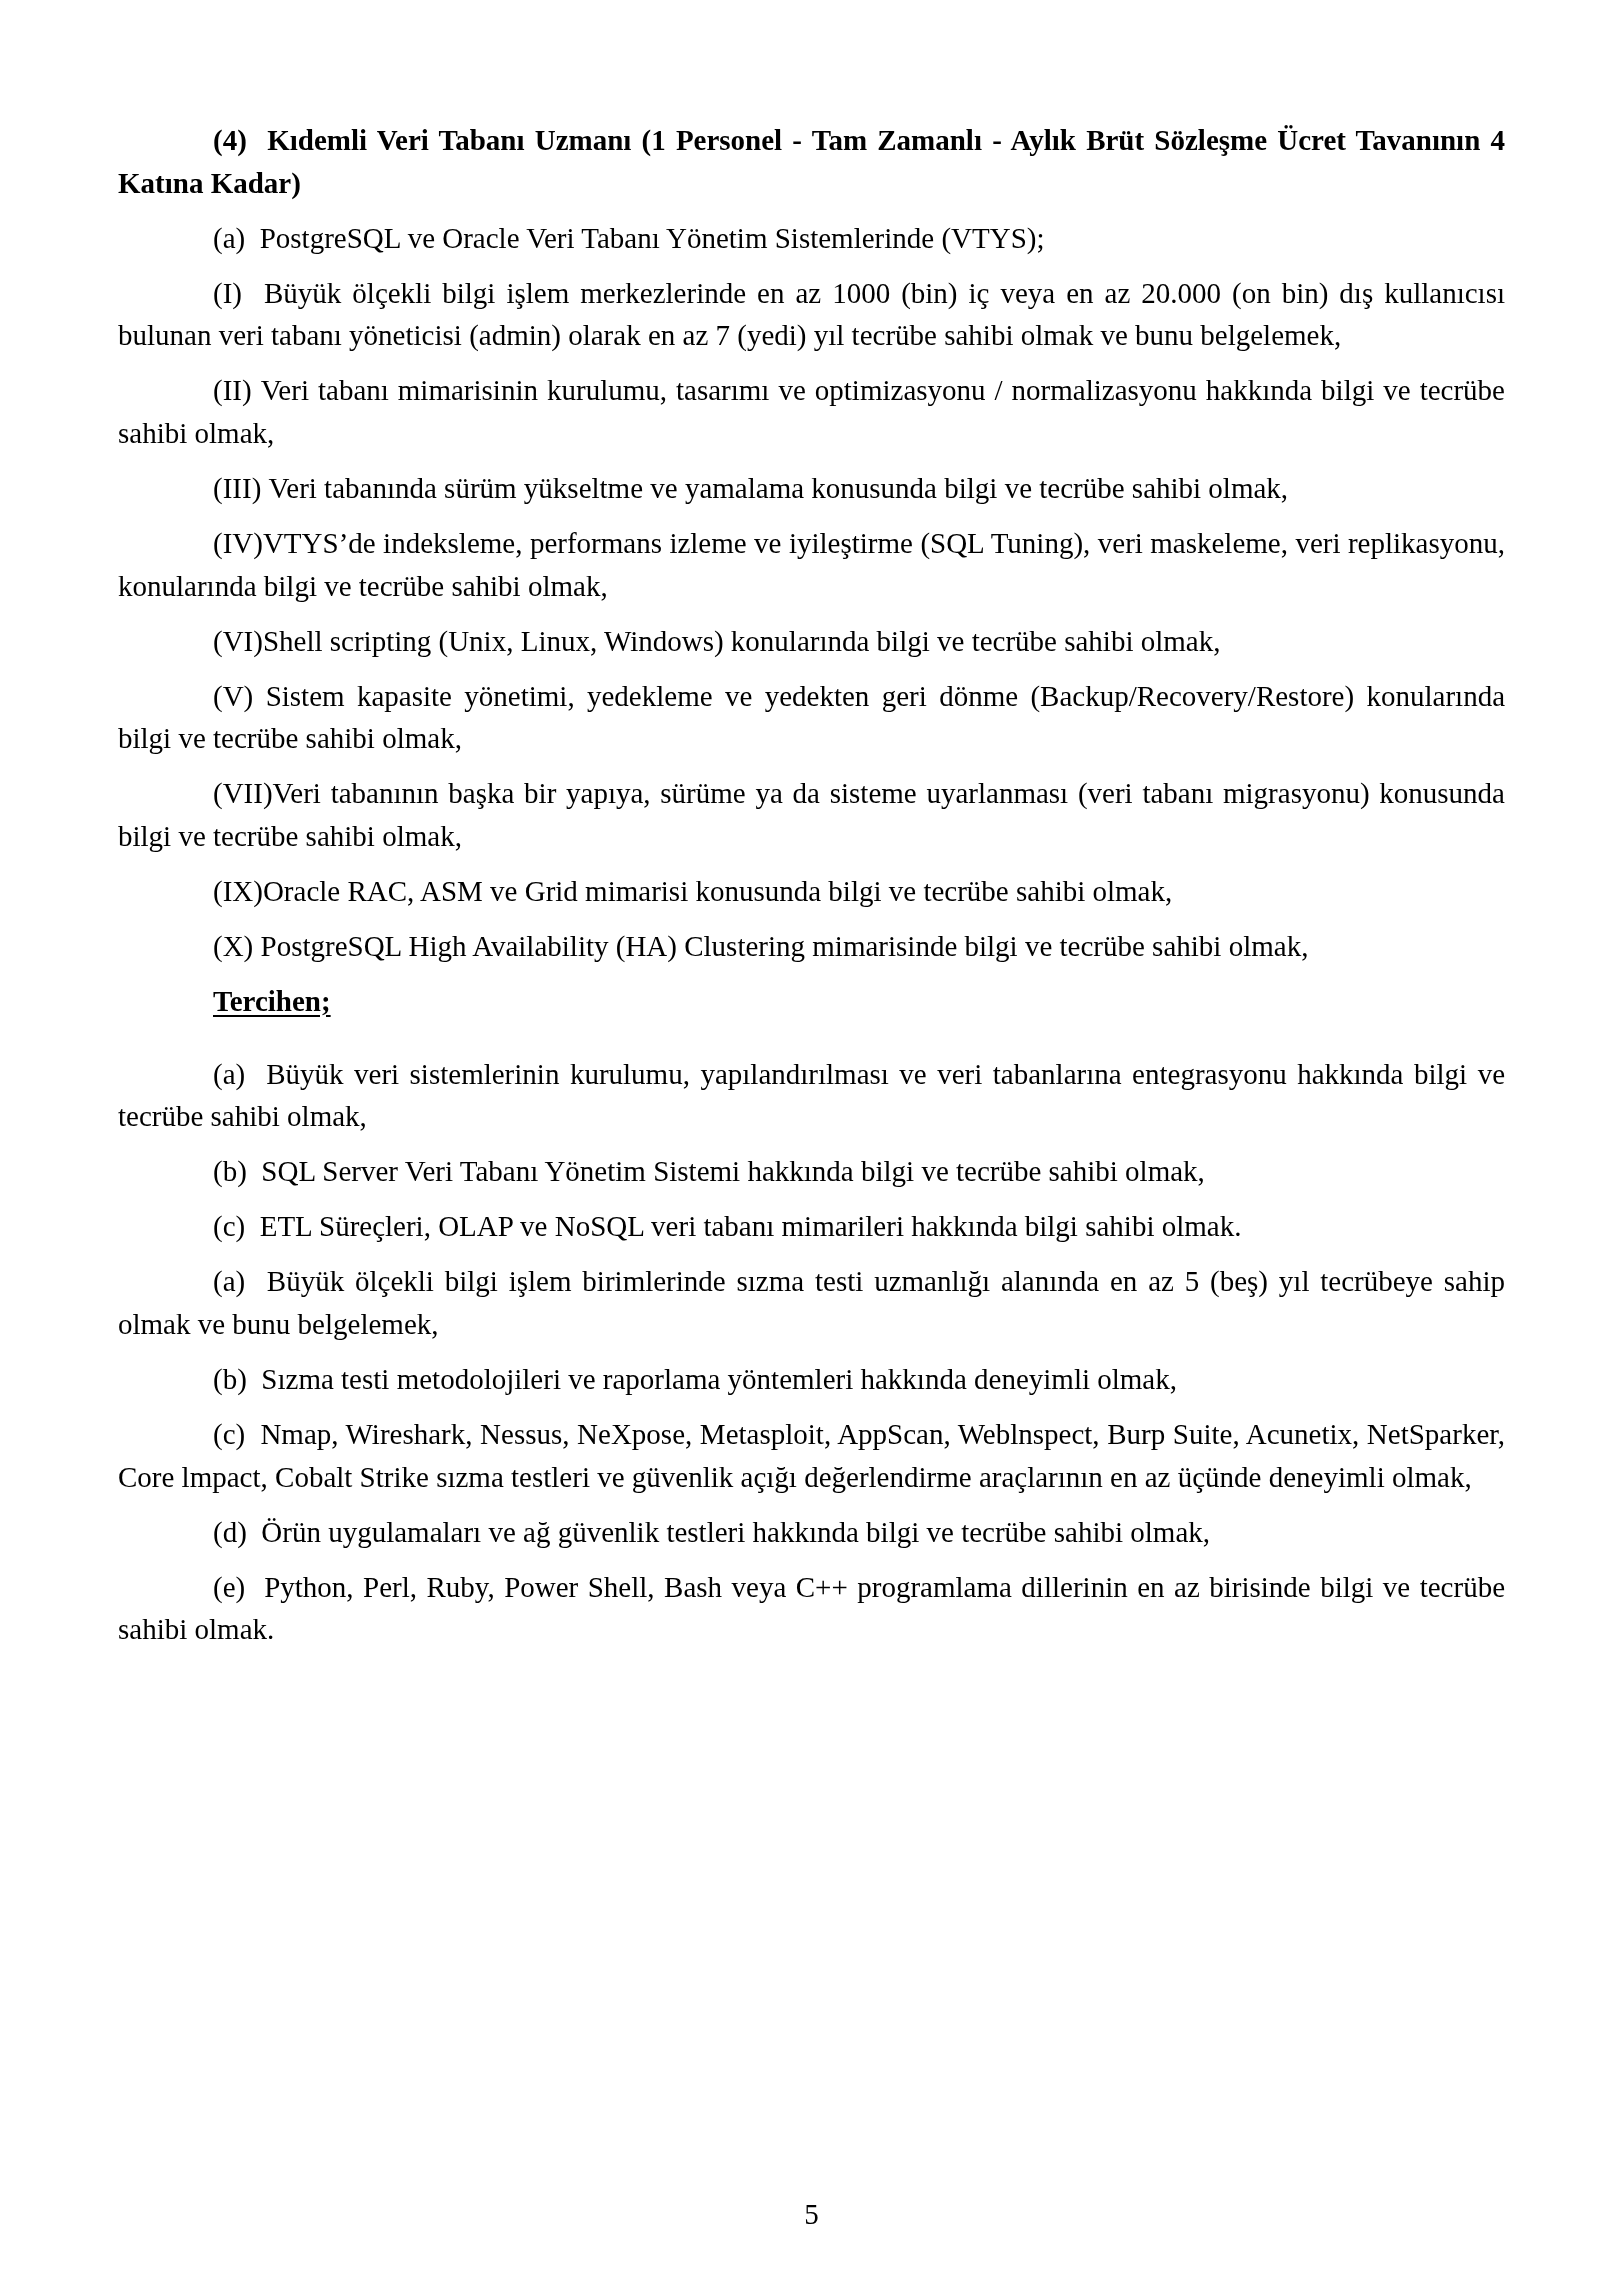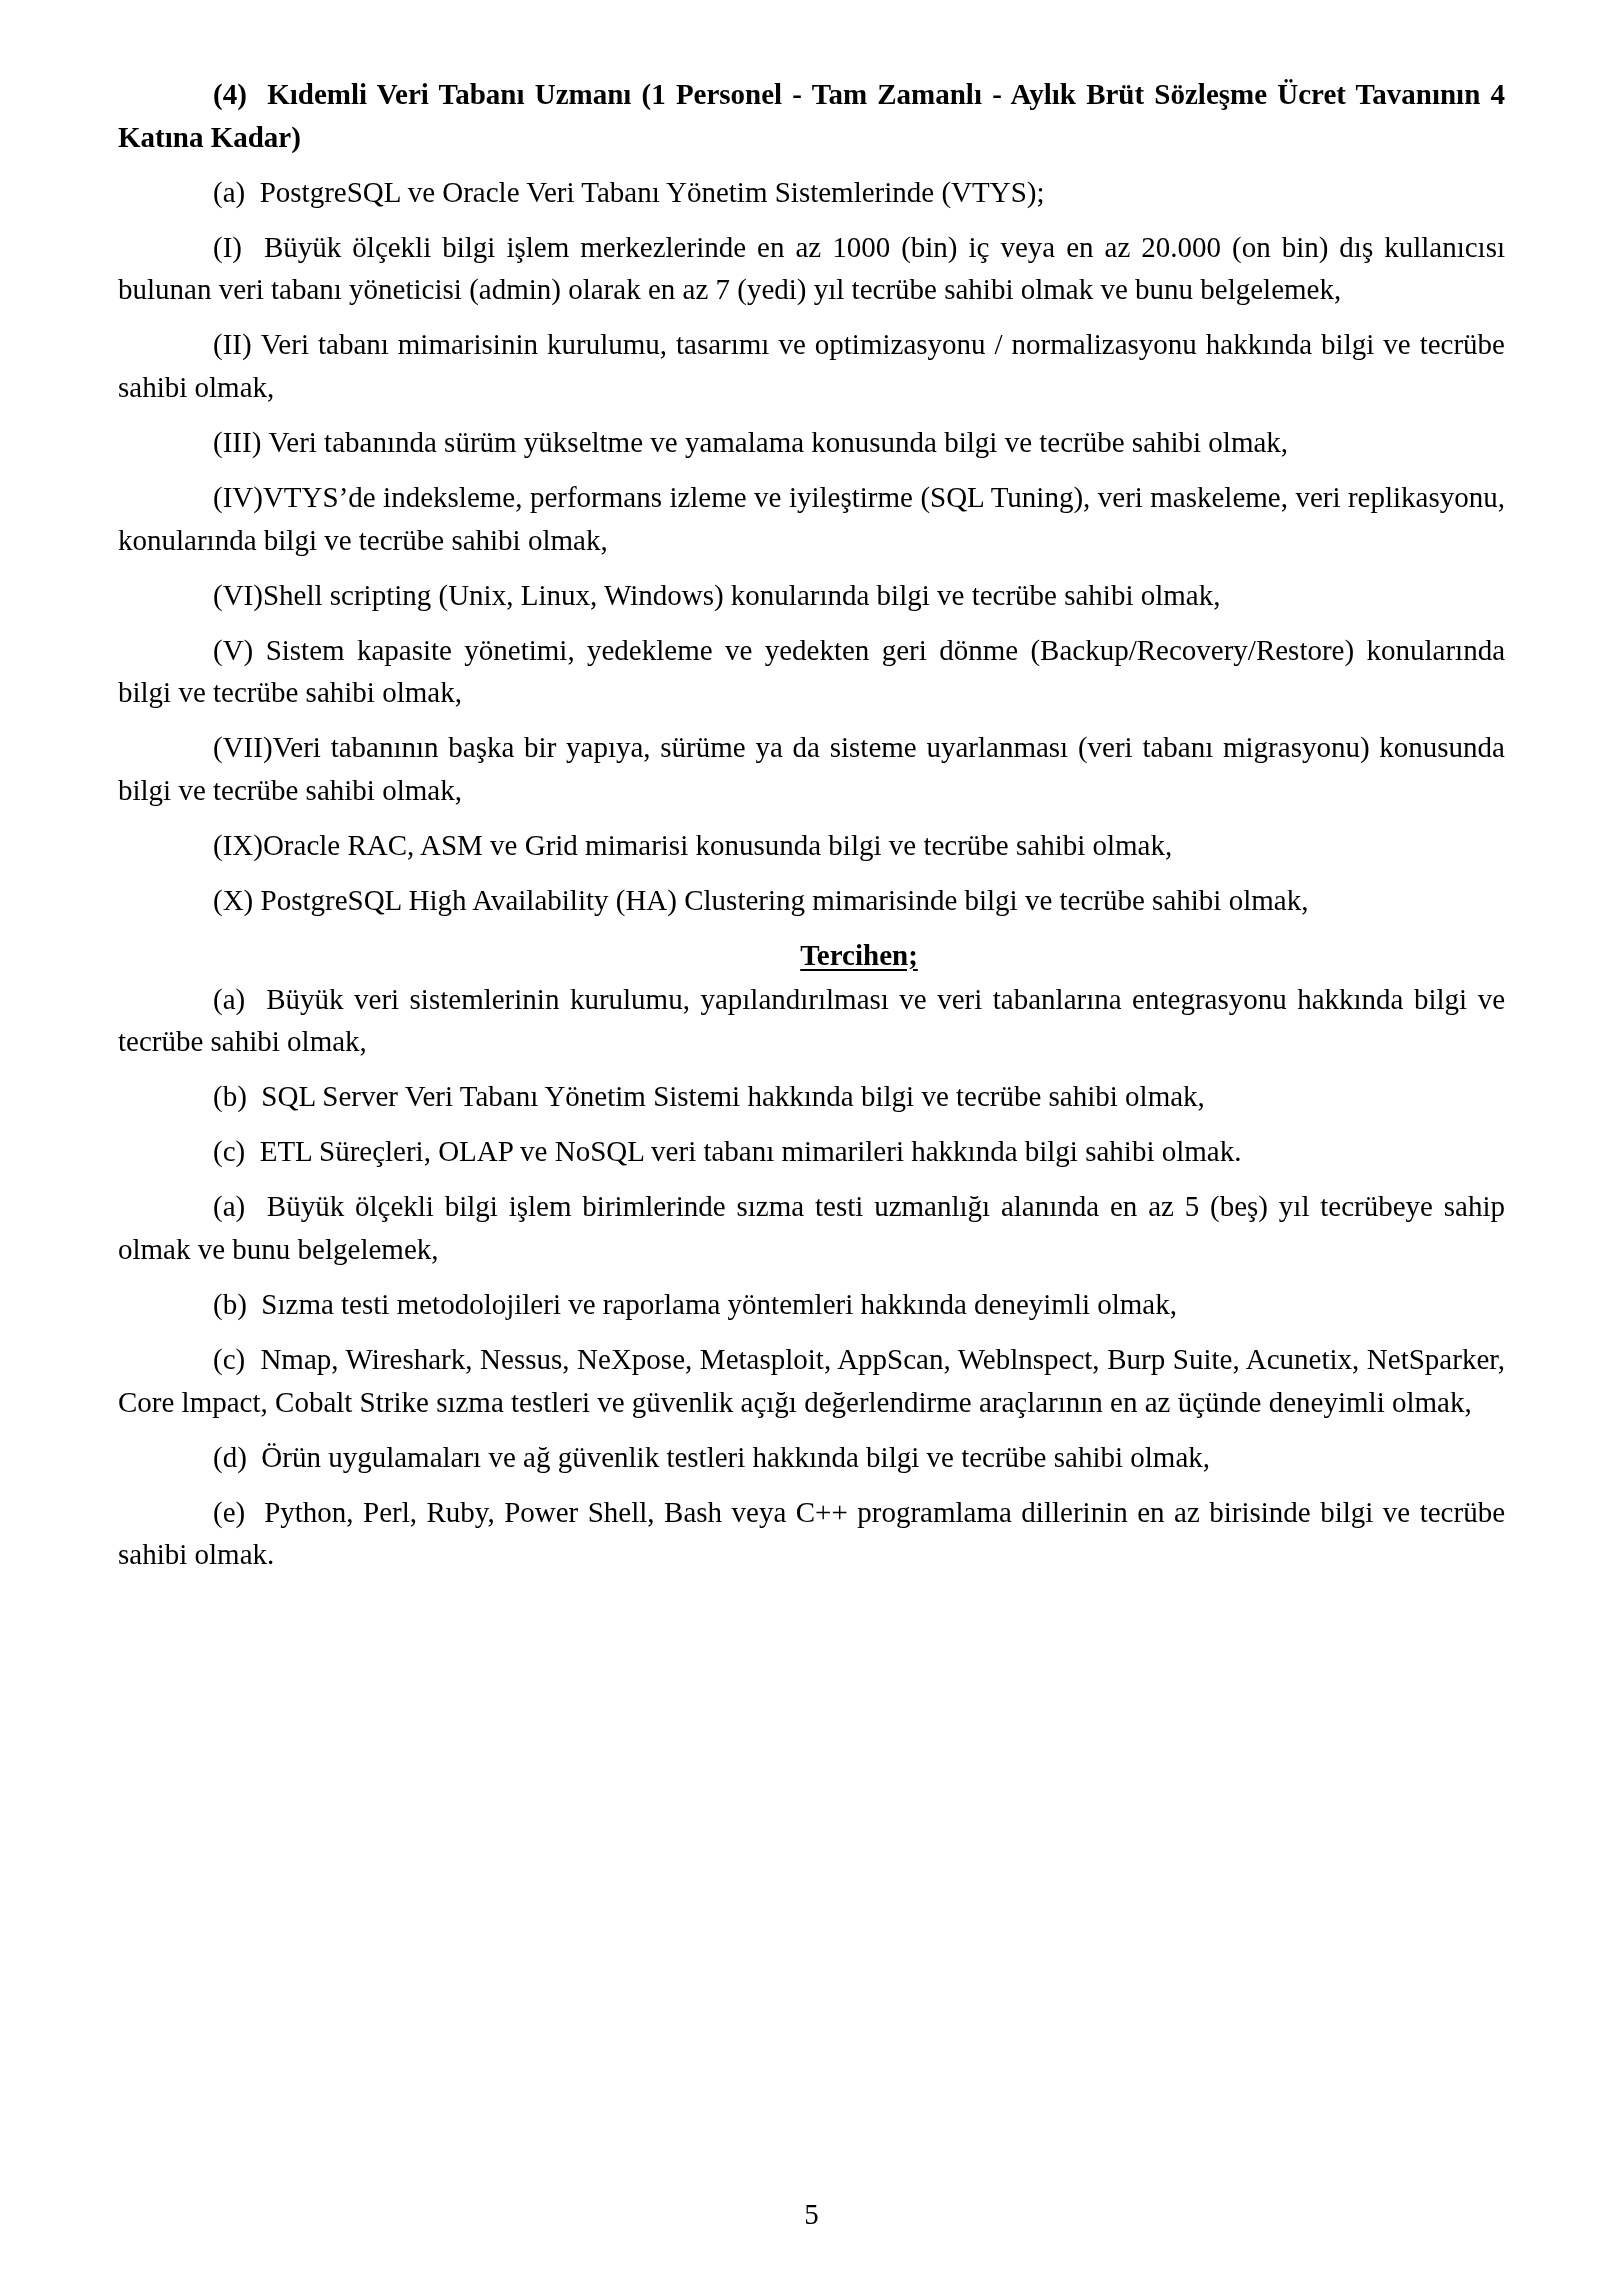--- a/index.html
+++ b/index.html
@@ -7,21 +7,21 @@
     margin: 0;
     padding: 0;
     background: #ffffff;
   }
   .page {
     position: relative;
     width: 1623px;
     height: 2295px;
     background: #ffffff;
     box-sizing: border-box;
-    padding: 73px 118px 0 118px;
+    padding: 119px 118px 0 118px;
     font-family: "Liberation Serif", "DejaVu Serif", serif;
     font-size: 29px;
     line-height: 1.47;
     color: #000000;
     overflow: hidden;
     border-radius: 14px;
   }
   .content {
     width: 1387px;
   }
@@ -40,23 +40,23 @@
   }
   .sp-wide::after {
     content: "\00a0\00a0";
   }
   .tercihen {
     font-weight: bold;
     text-decoration: underline;
     text-underline-offset: 3.9px;
   }
   p.tercihen-para {
-    margin: 0 0 1px 0;
+    margin: 0 0 30px 0;
     text-indent: 95px;
-    text-align: center;
+    text-align: left;
   }
   .pagenum {
     position: absolute;
     left: 0;
     right: 0;
     top: 2193px;
     text-align: center;
     font-family: "Liberation Serif", "DejaVu Serif", serif;
     font-size: 29px;
     color: #000000;

